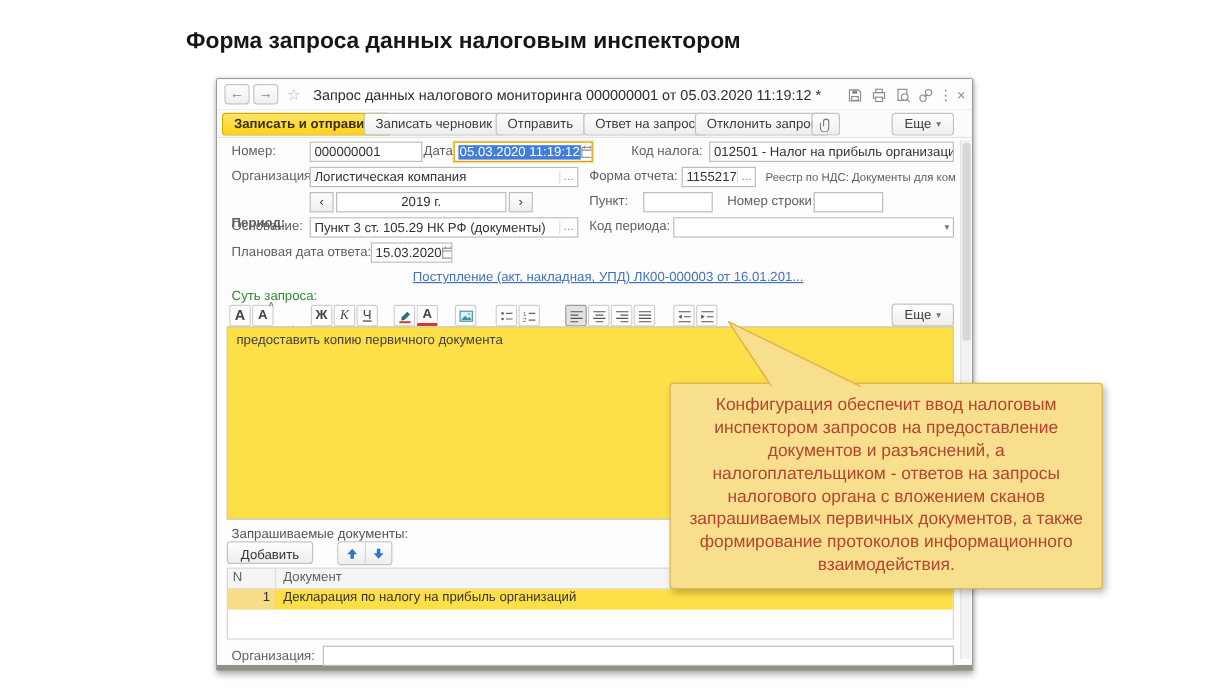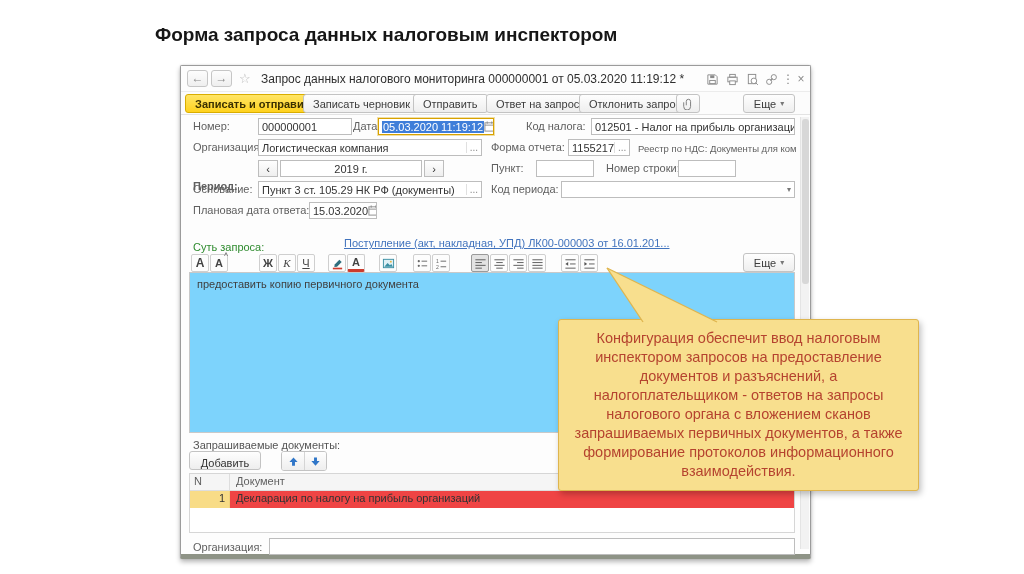--- a/index.html
+++ b/index.html
@@ -54,37 +54,37 @@
   .fbtn.pressed { background:#e3e3e3; border-color:#9a9a9a; }
   .f-bold { font-weight:bold; } .f-italic { font-style:italic; font-family:"Liberation Serif",serif; }
   .f-under { text-decoration:underline; }
   .f-red { border-bottom:3px solid #cc3b2e; line-height:10px; font-weight:bold; }
   .f-sup { position:relative; font-weight:bold; }
   .f-sup::after { content:"˄"; position:absolute; right:-1px; top:-4px; font-size:7px; color:#777; }
   .f-sub { position:relative; font-size:9px; font-weight:bold; }
   .f-sub::after { content:"˄"; position:absolute; right:0px; top:-2px; font-size:6px; color:#777; }
 
   .textarea { position:absolute; left:8px; top:157px; width:606px; height:161px; border:1px solid #c9c9c9;
-              background:#7dd3fc; padding:5px 7px; color:#404040; }
+              background:#fde047; padding:5px 7px; color:#404040; }
 
   .tool-sm { position:absolute; height:19px; display:inline-flex; align-items:flex-end; justify-content:center;
              padding:0 8px; background:linear-gradient(#fefefe,#eeeeee); border:1px solid #c3c3c3; border-radius:3px; }
   .arrows { position:absolute; display:flex; border:1px solid #c3c3c3; border-radius:3px; overflow:hidden; }
   .arrowbtn { width:22px; height:18px; background:linear-gradient(#fefefe,#eeeeee); display:flex;
               align-items:center; justify-content:center; }
   .arrowbtn + .arrowbtn { border-left:1px solid #d5d5d5; }
   .arrowbtn svg { width:11px; height:11px; }
 
   .tbl { position:absolute; left:8px; top:358px; width:606px; height:60px; border:1px solid #d6d6d6; background:#fff; }
   .tbl-head { display:flex; height:17px; background:#f5f5f5; border-bottom:1px solid #ddd; color:#5f5f5f; }
   .th-n { width:40px; padding:1px 4px; border-right:1px solid #ddd; }
   .th-doc { flex:1; padding:1px 6px; }
   .tbl-row { display:flex; height:17px; }
   .td-n { width:40px; padding:1px 4px; text-align:right; background:#f8dc87; border-right:1px solid #eed27e; }
-  .td-doc { flex:1; padding:1px 6px; background:#ef4444; white-space:nowrap; overflow:hidden; }
+  .td-doc { flex:1; padding:1px 6px; background:#fde047; white-space:nowrap; overflow:hidden; }
 
   .scrollbar { position:absolute; right:1px; top:2px; width:9px; height:432px; background:#f2f2f2;
                border-left:1px solid #e4e4e4; }
   .thumb { position:absolute; left:1px; top:2px; width:7px; height:165px; background:#d7d7d7; border-radius:3px; }
 
   
   .callout { position:absolute; left:558px; top:319px; width:361px; height:172px; background:#f8df8e;
              border:1px solid #dfb54e; border-radius:3px; box-shadow:2px 3px 6px rgba(0,0,0,.25);
              display:flex; align-items:center; justify-content:center; padding:8px 14px; z-index:40;
              text-align:center; color:#b5432f; font-size:14.5px; line-height:19px; }
@@ -231,21 +231,21 @@
         <span class="cal">
             <svg viewBox="0 0 12 12">
               <rect x="1" y="2" width="10" height="9" fill="none" stroke="#8a8a8a"></rect>
               <line x1="1" y1="4.5" x2="11" y2="4.5" stroke="#8a8a8a"></line>
               <line x1="3.5" y1="0.5" x2="3.5" y2="3" stroke="#8a8a8a"></line>
               <line x1="8.5" y1="0.5" x2="8.5" y2="3" stroke="#8a8a8a"></line>
             </svg>
           </span>
       </div>
 
-      <a class="lnk" style="left:163px; top:109px;margin-top:12px;">Поступление (акт, накладная, УПД) ЛК00-000003 от 16.01.201...</a>
+      <a class="lnk" style="left:163px; top:109px;">Поступление (акт, накладная, УПД) ЛК00-000003 от 16.01.201...</a>
 
       <div class="sect" style="left:12px; top:126px;">Суть запроса:</div>
 
       <div class="fbtn f-bold" style="left:10px; top:139px; font-size:12px;">А</div>
       <div class="fbtn f-sup" style="left:29px; top:139px;">А</div>
       <div class="fbtn f-sub" style="left:48px; top:139px;">А</div>
 
       <div class="fbtn f-bold" style="left:78px; top:139px;">Ж</div>
       <div class="fbtn f-italic" style="left:97px; top:139px;">К</div>
       <div class="fbtn f-under" style="left:116px; top:139px;">Ч</div>

